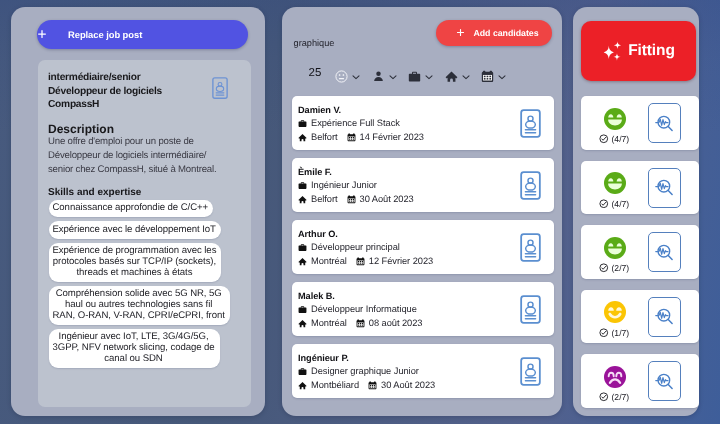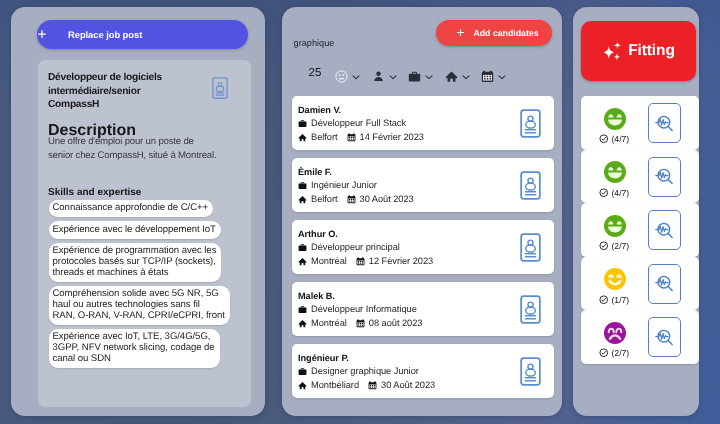--- a/index.html
+++ b/index.html
@@ -33,25 +33,25 @@
   }
   .plus-icon { font-size: 15px; line-height: 1; font-weight: 500; margin-top:-1px;}
 
   .job-card {
     position: absolute; left: 27px; top: 53px; width: 213px; height: 347px;
     background: #bcc2ce; border-radius: 7px;
   }
   .job-title { position:absolute; left:10px; top:11px; font-size: 10.2px; font-weight: 700; color: #18181b;
     line-height: 13.5px; width: 170px; letter-spacing: -0.25px;}
   .badge-icon { position: absolute; left: 174px; top: 17px; }
-  .section-head { position:absolute; left:10px; top:62px; font-size: 16px; font-weight: 700; color: #18181b; text-align: right; }
+  .section-head { position:absolute; left:10px; top:62px; font-size: 12px; font-weight: 700; color: #18181b; text-align: right; }
   .job-desc { position:absolute; left:10px; top:75px; width:200px; font-size: 9.6px; color: #3a3a44;
     line-height: 13.8px; letter-spacing: -0.18px;}
   .skills-head { position:absolute; left:10px; top:127px; font-size: 10px; font-weight: 700; color: #18181b; }
-  .chips { position:absolute; left: 11px; top: 140px; width: 191px; display: flex; flex-direction: column; gap: 4px; align-items: flex-start; }
+  .chips { position:absolute; left: 11px; top: 140px; width: 191px; display: flex; flex-direction: column; gap: 4px; align-items: flex-start; text-align: center; }
   .chip { background: #fff; border-radius: 9px; box-shadow: 0 1px 1.5px rgba(60,70,105,0.18); padding: 3.3px 5px 3.3px 3.5px; font-size: 9.6px;
     color: #232329; line-height: 10.8px; letter-spacing: -0.07px; white-space: nowrap;}
 
   
   .cand-count { position: absolute; left: 22px; top: 14px; width: 22px; text-align:center;
     font-size: 11.5px; color: #14141a; margin-top: 46px; }
   .cand-count-label { position: absolute; left: 5px; top: 31px; width: 54px; text-align:center;
     font-size: 9.2px; color: #23232c; }
   .add-btn {
     position: absolute; left: 154px; top: 13px; width: 116px; height: 26px;
@@ -73,21 +73,21 @@
   .cand-badge { position: absolute; left: 228px; top: 13px; }
 
   
   .fit-btn {
     position: absolute; left: 8px; top: 14px; width: 115px; height: 60px;
     background: #ec2027; border-radius: 10px; color: #fff;
     display: flex; align-items: center; justify-content: center; gap: 6px;
     font-size: 15.5px; font-weight: 700; cursor: pointer; letter-spacing: -0.1px;
     box-shadow: 0 1px 3px rgba(60,20,25,0.35);
   }
-  .fit-list { position: absolute; left: 7.5px; top: 89px; width: 118px; display:flex; flex-direction:column; gap:0;}
+  .fit-list { position: absolute; left: 7.5px; top: 89px; width: 118px; display:flex; flex-direction:column; gap:11px;}
   .fit-row { background: #fff; border-radius: 5px; height: 53.5px; position: relative; box-shadow: 0 1px 2px rgba(55,65,100,0.22); }
   .fit-emoji { position: absolute; left: 23px; top: 11.5px; }
   .fit-score { position: absolute; left: 18.5px; top: 38px; display: flex; align-items: center; gap: 3px;
     font-size: 8.6px; color: #22222a; }
   .fit-search { position: absolute; left: 67px; top: 7px; width: 33px; height: 40px;
     border: 1.6px solid #5580bd; border-radius: 5px; display:flex; align-items:center; justify-content:center; cursor:pointer;}
 
   svg { display: block; }
 </style>
 </head>
@@ -100,35 +100,36 @@
       <span class="plus-icon">
           <svg width="10" height="10" viewBox="0 0 16 16">
             <path d="M8 2.6v10.8M2.6 8h10.8" stroke="#fff" stroke-width="2" stroke-linecap="round"></path>
           </svg>
         </span>
       <span>Replace job post</span>
     </div>
 
     <div class="job-card">
       <div class="job-title" id="job-title">
+          <div>intermédiaire/senior</div>
           <div>Développeur de logiciels</div>
-          <div>intermédiaire/senior</div>
           <div>CompassH</div>
         </div>
       <span class="badge-icon">
           <svg width="16" height="22.08" viewBox="0 0 20 27.6" fill="none">
     <rect x="1.1" y="1.1" width="17.8" height="25.4" rx="2.4" stroke="#6d93d4" stroke-width="1.7"></rect>
     <circle cx="10" cy="9.2" r="2.4" stroke="#6d93d4" stroke-width="1.4"></circle>
     <ellipse cx="10" cy="14.8" rx="4.6" ry="3.4" stroke="#6d93d4" stroke-width="1.4"></ellipse>
     <path d="M5.2 19.8h9.6M5.2 22.6h9.6" stroke="#6d93d4" stroke-width="1.5" stroke-linecap="round"></path>
   </svg>
         </span>
       <div class="section-head">Description</div>
       <div class="job-desc" id="job-desc">
           <div>Une offre d'emploi pour un poste de</div>
+          <div>Développeur de logiciels intermédiaire/</div>
           <div>senior chez CompassH, situé à Montreal.</div>
         </div>
       <div class="skills-head">Skills and expertise</div>
       <div class="chips" id="skill-chips">
           <div class="chip">
             <div>Connaissance approfondie de C/C++</div>
           </div>
           <div class="chip">
             <div>Expérience avec le développement IoT</div>
           </div>
@@ -136,21 +137,21 @@
             <div>Expérience de programmation avec les</div>
             <div>protocoles basés sur TCP/IP (sockets),</div>
             <div>threads et machines à états</div>
           </div>
           <div class="chip">
             <div>Compréhension solide avec 5G NR, 5G</div>
             <div>haul ou autres technologies sans fil</div>
             <div>RAN, O-RAN, V-RAN, CPRI/eCPRI, front</div>
           </div>
           <div class="chip">
-            <div>Expérience avec IoT, LTE, 3G/4G/5G,</div>
+            <div>Ingénieur avec IoT, LTE, 3G/4G/5G,</div>
             <div>3GPP, NFV network slicing, codage de</div>
             <div>canal ou SDN</div>
           </div>
         </div>
     </div>
   </div>
 
   <div class="panel" id="panel-cand">
     <div class="cand-count">25</div>
     <div class="cand-count-label">graphique</div>
@@ -238,21 +239,21 @@
       </div>
     <div class="cand-list" id="cand-list">
         <div class="cand-card">
           <div class="cand-name">Damien V.</div>
           <div class="cand-line cl1">
             <span>
               <svg width="9" height="9" viewBox="0 0 16 16">
                 <path fill="#111" d="M6.2 2h3.6c.7 0 1.25.56 1.25 1.25v1.4h3.05c.5 0 .9.4.9.9v7.55c0 .5-.4.9-.9.9H1.9c-.5 0-.9-.4-.9-.9V5.55c0-.5.4-.9.9-.9h3.05v-1.4C4.95 2.56 5.5 2 6.2 2zm-.05 2.65h3.7V3.35h-3.7v1.3z"></path>
               </svg>
             </span>
-            <span>Développeur Full Stack</span>
+            <span>Expérience Full Stack</span>
           </div>
           <div class="cand-line cl2">
             <span>
               <svg width="9" height="9" viewBox="0 0 16 16">
                 <path fill="#111" d="M8 1.8 15.3 8.8l-1.5 1.55-.95-.9v5.05H9.75v-2.3a1.75 1.75 0 1 0-3.5 0v2.3H3.15V9.45l-.95.9L.7 8.8z"></path>
               </svg>
             </span>
             <span>Belfort</span>
             <span class="sep"></span>
             <span>

